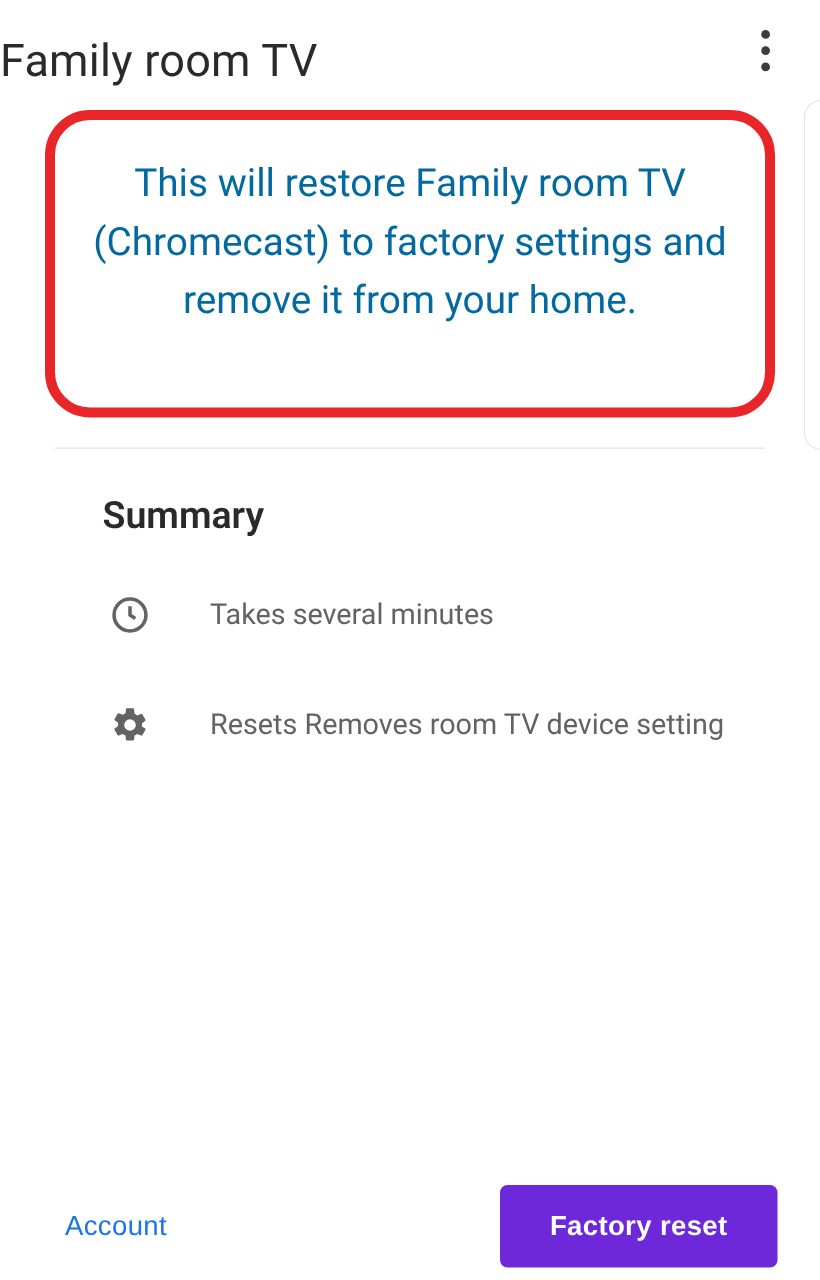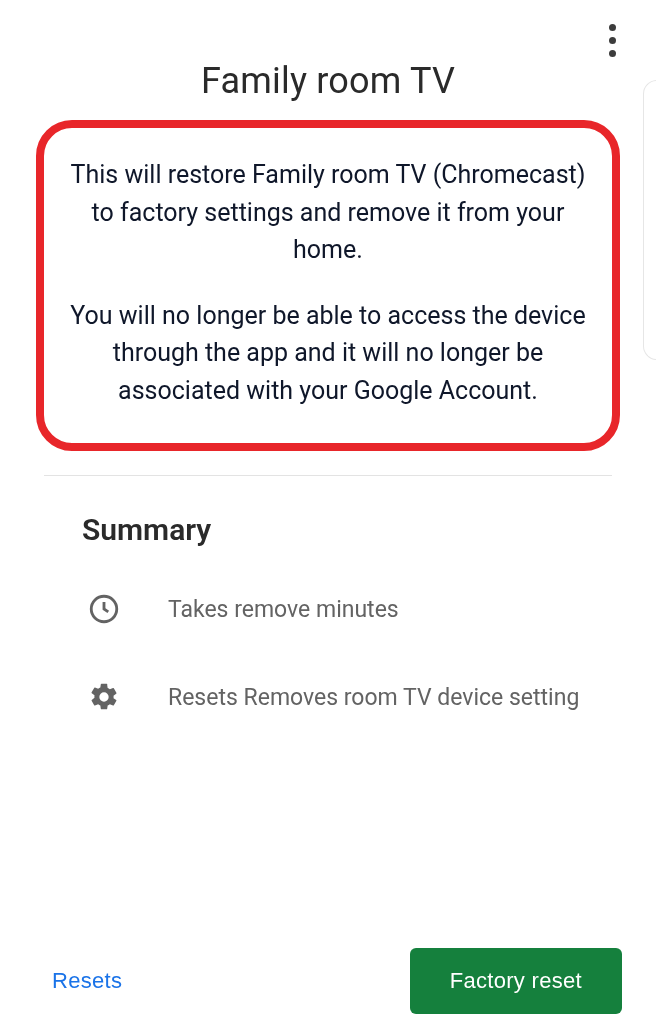--- a/index.html
+++ b/index.html
@@ -24,37 +24,36 @@
     gap: 6px;
     cursor: pointer;
   }
   .more-menu .dot {
     width: 7px;
     height: 7px;
     border-radius: 50%;
     background: #3c3c3c;
   }
   .title {
-    text-align: center;
     font-size: 36px;
     font-weight: 400;
     color: #2a2a2a;
-    margin-top: 60px;
+    margin-top: 28px;
     letter-spacing: 0.2px;
   }
   .highlight-box {
     margin: 18px 36px 0 36px;
     border: 8px solid #e8262a;
     border-radius: 36px;
     padding: 28px 18px 34px 18px;
   }
   .desc {
-    font-size: 25px;
+    font-size: 31px;
     line-height: 1.5;
-    color: #0f172a;
+    color: #0369a1;
     text-align: center;
     font-weight: 400;
   }
   .desc-gap { height: 28px; }
   .divider {
     margin: 24px 44px 0 44px;
     height: 1px;
     background: #e3e3e3;
   }
   .summary-section {
@@ -101,25 +100,25 @@
     background: none;
     border: none;
     color: #1a73e8;
     font-size: 22px;
     font-weight: 500;
     cursor: pointer;
     padding: 16px 8px;
     letter-spacing: 0.3px;
   }
   .primary-btn {
-    background: #15803d;
+    background: #6d28d9;
     color: #ffffff;
     border: none;
     font-size: 22px;
-    font-weight: 400;
+    font-weight: 700;
     padding: 20px 40px;
     border-radius: 6px;
     cursor: pointer;
     letter-spacing: 0.3px;
   }
   .scroll-hint {
     position: absolute;
     right: -1px;
     top: 80px;
     width: 14px;
@@ -139,45 +138,44 @@
   <span class="dot"></span>
 </div>
 
 <div class="scroll-hint"></div>
 
 <h1 class="title">Family room TV</h1>
 
 <div class="highlight-box">
   <p class="desc">This will restore Family room TV (Chromecast) to factory settings and remove it from your home.</p>
   <div class="desc-gap"></div>
-  <p class="desc">You will no longer be able to access the device through the app and it will no longer be associated with your Google Account.</p>
 </div>
 
 <div class="divider"></div>
 
 <div class="summary-section">
   <div class="summary-heading">Summary</div>
 
   <div class="summary-item">
     <span class="icon">
       <svg viewBox="0 0 24 24" width="34" height="34" fill="none" stroke="#636363" stroke-width="2">
         <circle cx="12" cy="12" r="9"></circle>
         <path d="M12 7v5l3 2"></path>
       </svg>
     </span>
-    <span class="label">Takes remove minutes</span>
+    <span class="label">Takes several minutes</span>
   </div>
 
   <div class="summary-item">
     <span class="icon">
       <svg viewBox="0 0 24 24" width="32" height="32" fill="#636363">
         <path d="M19.14,12.94a7.07,7.07,0,0,0,.05-.94,7.07,7.07,0,0,0-.05-.94l2.03-1.58a.5.5,0,0,0,.12-.64l-1.92-3.32a.5.5,0,0,0-.61-.22l-2.39.96a7.22,7.22,0,0,0-1.62-.94l-.36-2.54A.5.5,0,0,0,13.9,2H10.1a.5.5,0,0,0-.49.42L9.25,4.96a7.22,7.22,0,0,0-1.62.94l-2.39-.96a.5.5,0,0,0-.61.22L2.71,8.48a.5.5,0,0,0,.12.64l2.03,1.58a7.07,7.07,0,0,0-.05.94,7.07,7.07,0,0,0,.05.94L2.83,14.16a.5.5,0,0,0-.12.64l1.92,3.32a.5.5,0,0,0,.61.22l2.39-.96a7.22,7.22,0,0,0,1.62.94l.36,2.54a.5.5,0,0,0,.49.42h3.8a.5.5,0,0,0,.49-.42l.36-2.54a7.22,7.22,0,0,0,1.62-.94l2.39.96a.5.5,0,0,0,.61-.22l1.92-3.32a.5.5,0,0,0-.12-.64ZM12,15.5A3.5,3.5,0,1,1,15.5,12,3.5,3.5,0,0,1,12,15.5Z"></path>
       </svg>
     </span>
     <span class="label">Resets Removes room TV device setting</span>
   </div>
 
 </div>
 
 <div class="footer">
-  <button class="cancel-btn">Resets</button>
+  <button class="cancel-btn">Account</button>
   <button class="primary-btn">Factory reset</button>
 </div>
 
 </body></html>

